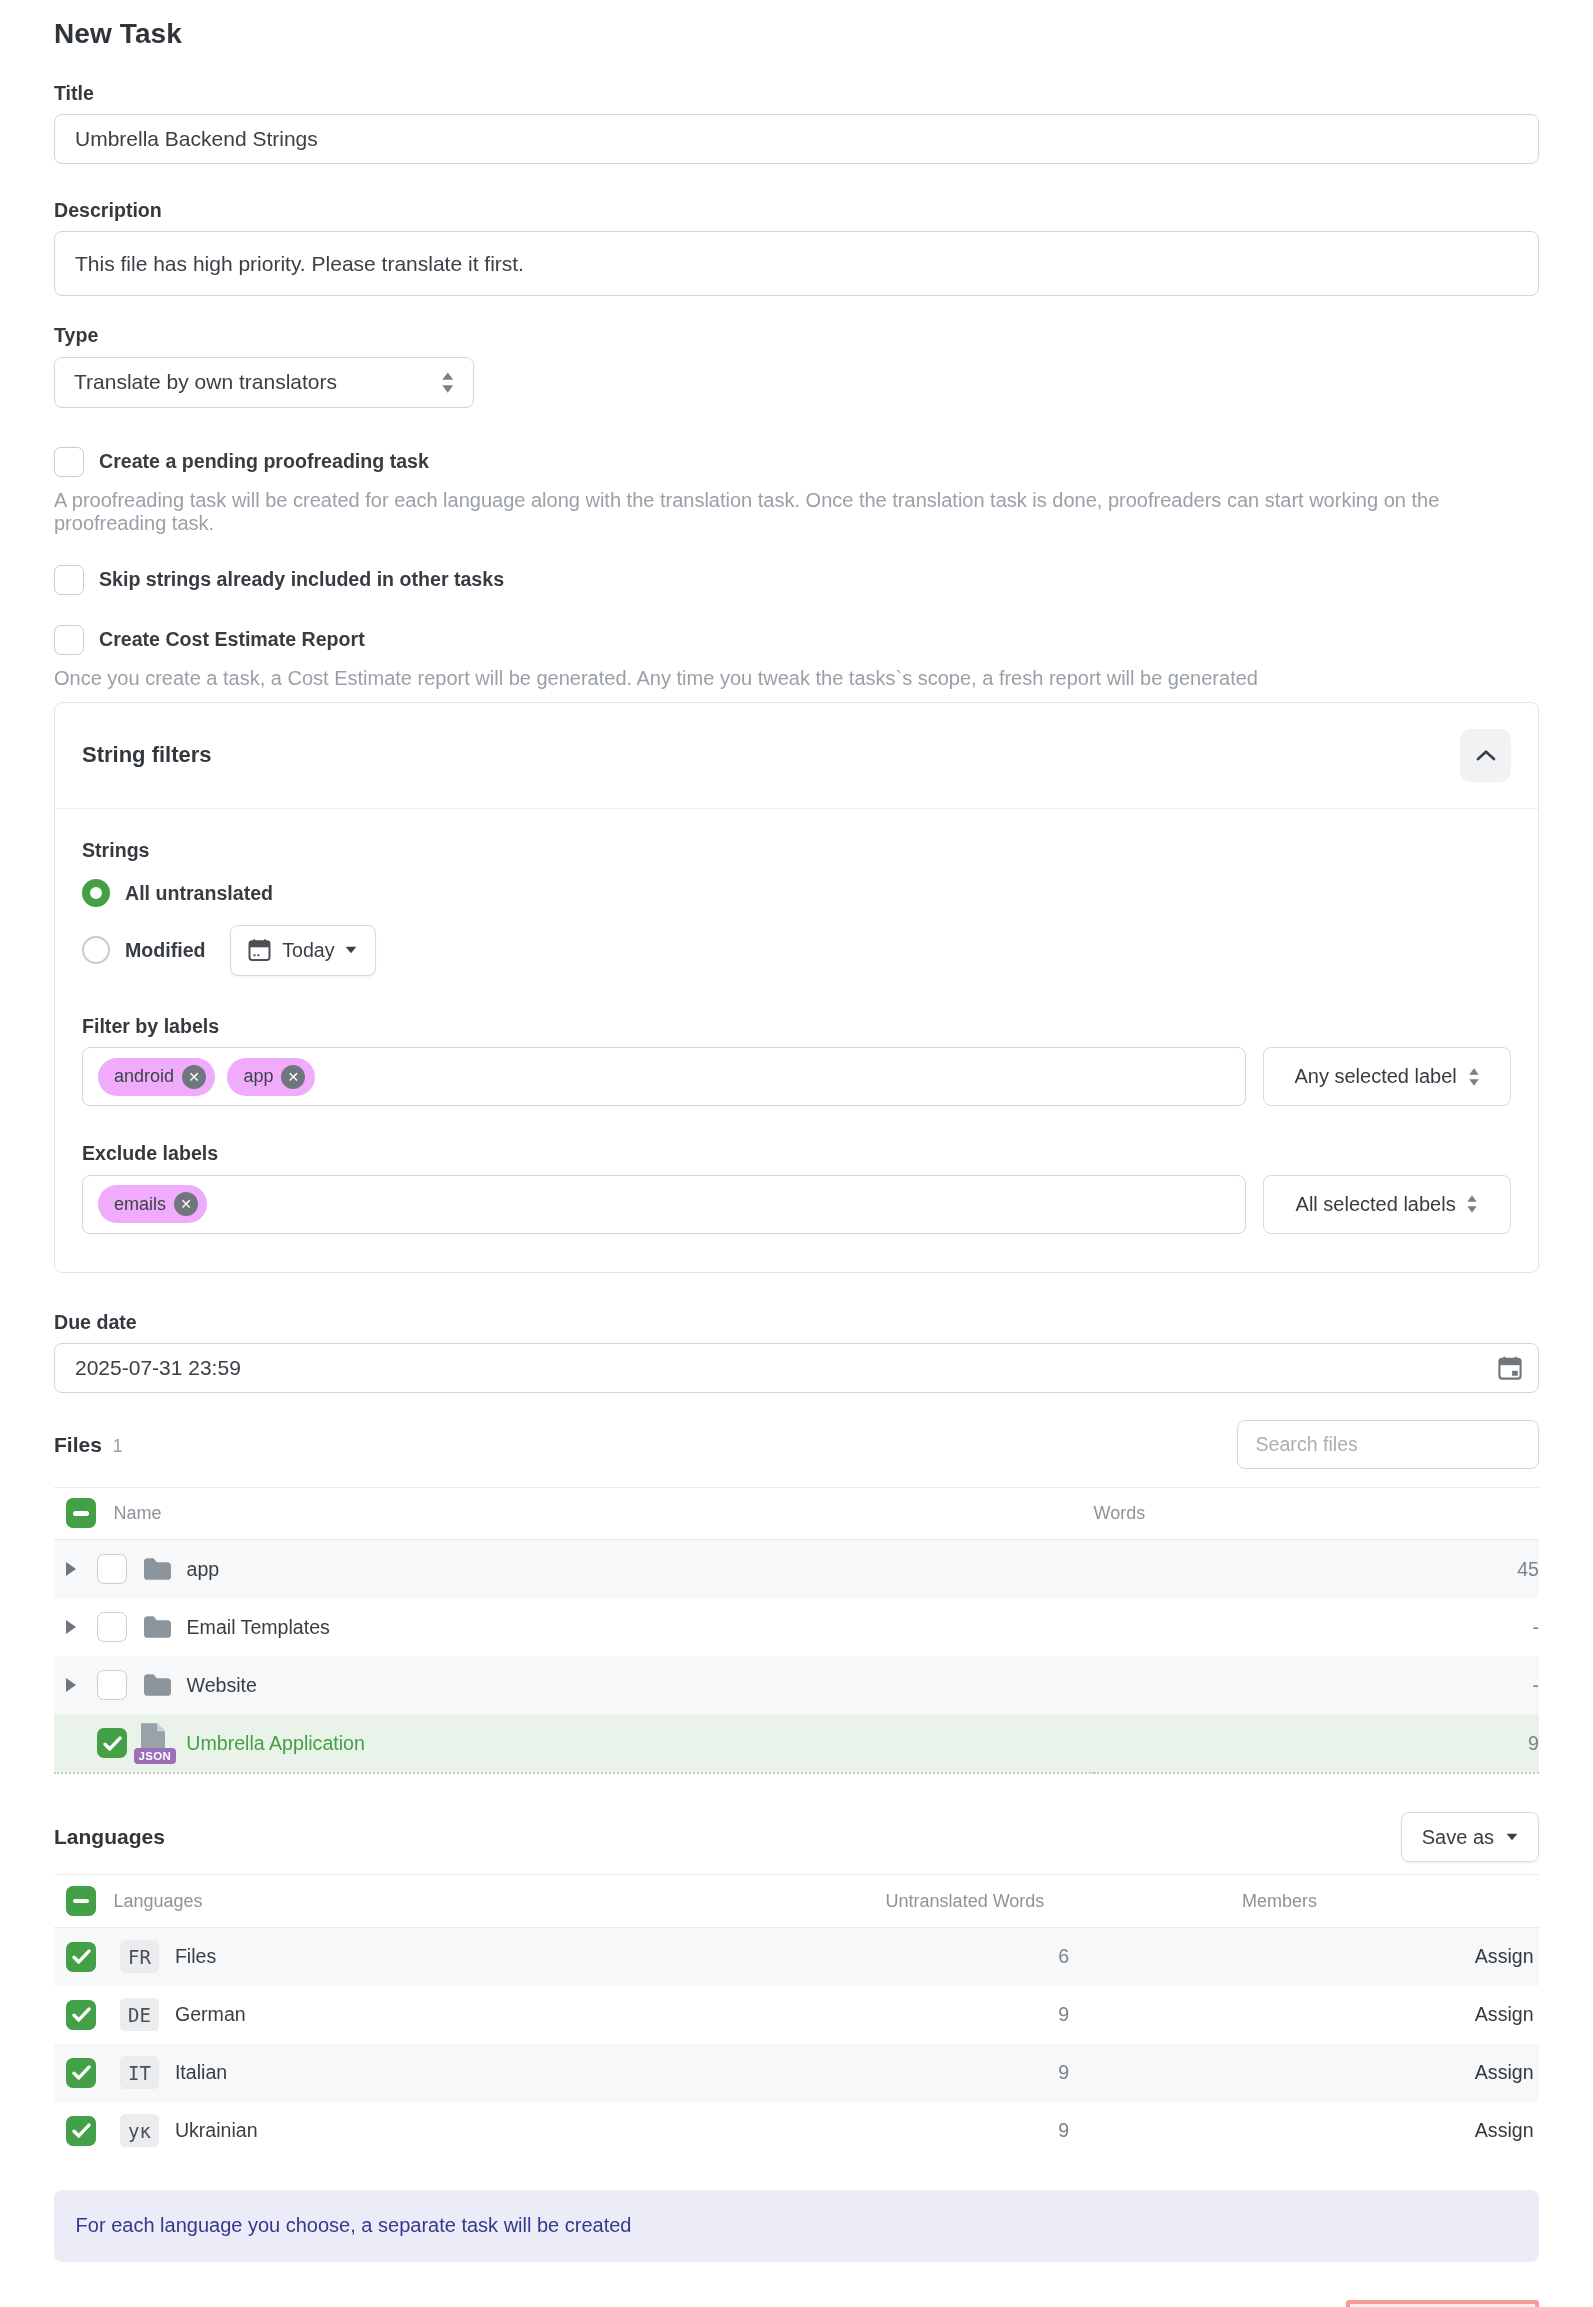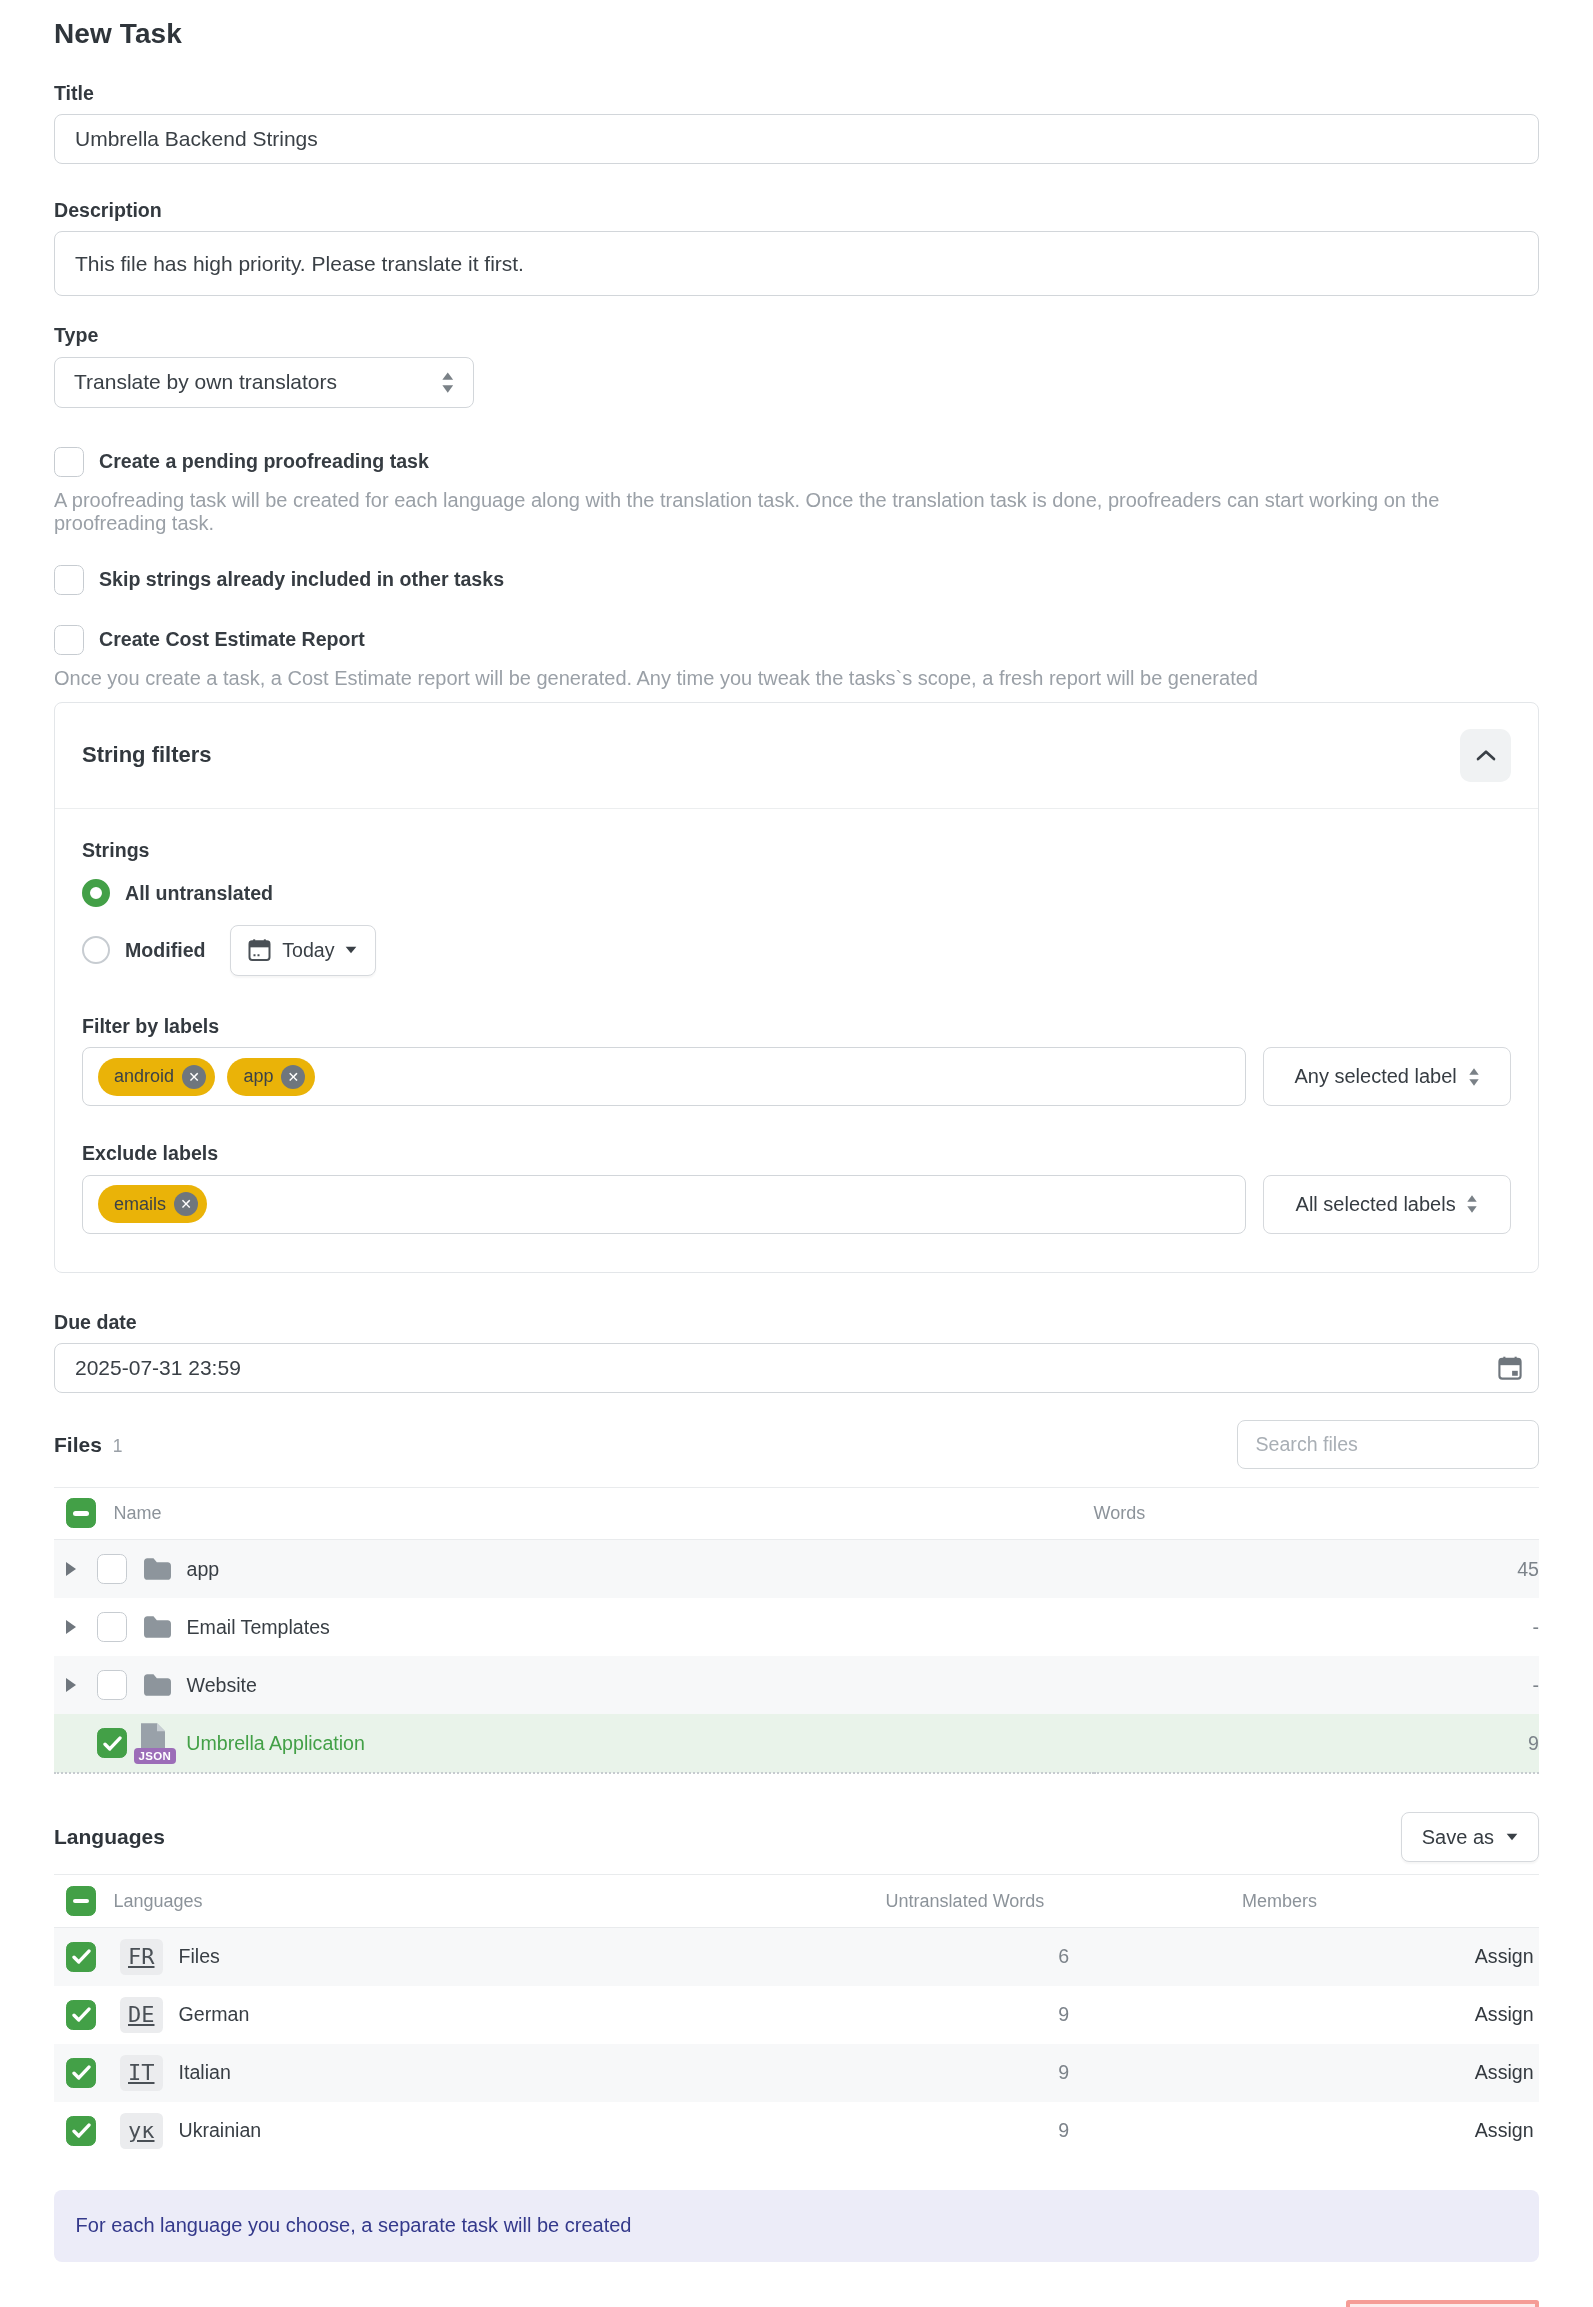--- a/index.html
+++ b/index.html
@@ -61,21 +61,21 @@
     display:inline-flex; align-items:center; gap:10.8px; padding:0 17.5px; font-size:19.6px; color:#3a4046;
     box-shadow:0 1.3px 2px rgba(0,0,0,0.04);
   }
 
   .labels-row { display:flex; gap:17.5px; margin-bottom:36px; }
   .chips-input {
     flex:1; min-height:59px; border:1.3px solid #d2d6da; border-radius:8px; background:#fff;
     display:flex; align-items:center; gap:12px; padding:0 15px;
   }
   .chip {
-    background:#eab308; border-radius:19px; height:38px; display:inline-flex; align-items:center;
+    background:#f0abfc; border-radius:19px; height:38px; display:inline-flex; align-items:center;
     gap:8px; padding:0 9.4px 0 16px; font-size:18px; color:#3c4247;
   }
   .chip-x {
     width:24px; height:24px; border-radius:50%; background:#6f767d; color:#fff; font-size:14px;
     display:flex; align-items:center; justify-content:center; cursor:pointer;
   }
   .mode-btn {
     width:248px; height:59px; border:1.3px solid #d6d9dd; border-radius:8px; background:#fff;
     display:flex; align-items:center; justify-content:center; gap:10.8px; font-size:20px; color:#363c42;
   }
@@ -107,22 +107,22 @@
   .num-cell { text-align:right; font-size:19.6px; color:#7c838a; padding-right:5.4px; }
   .files-bottom { border-bottom:2.7px dotted #c6cbcf; }
 
   .lang-head { display:flex; align-items:center; justify-content:space-between; margin:38px 0 12px 0; }
   .saveas-btn {
     height:50px; border:1.3px solid #d6d9dd; border-radius:8px; background:#fff;
     display:inline-flex; align-items:center; gap:12px; padding:0 20px; font-size:20px; color:#363c42;
     box-shadow:0 1.3px 2px rgba(0,0,0,0.04);
   }
   .lang-badge {
-    font-family:"DejaVu Sans Mono", monospace; font-size:22px; color:#4a5056;
-    background:#ebecee; border-radius:5.4px; padding:5.4px 8px; margin-left:24px;text-decoration:underline;
+    font-family:"DejaVu Sans Mono", monospace; font-size:19px; color:#4a5056;
+    background:#ebecee; border-radius:5.4px; padding:5.4px 8px; margin-left:24px;
   }
   .lang-name { font-size:19.6px; color:#383e44; margin-left:16px; }
   .center { text-align:center; }
   .right { text-align:right; }
   .assign-link { font-size:19.6px; color:#33393f; cursor:pointer; }
 
   .banner {
     margin-top:30px; background:#ececf8; border-radius:8px; height:72px;
     display:flex; align-items:center; padding:0 21.6px;
     font-size:20px; color:#34398b;

